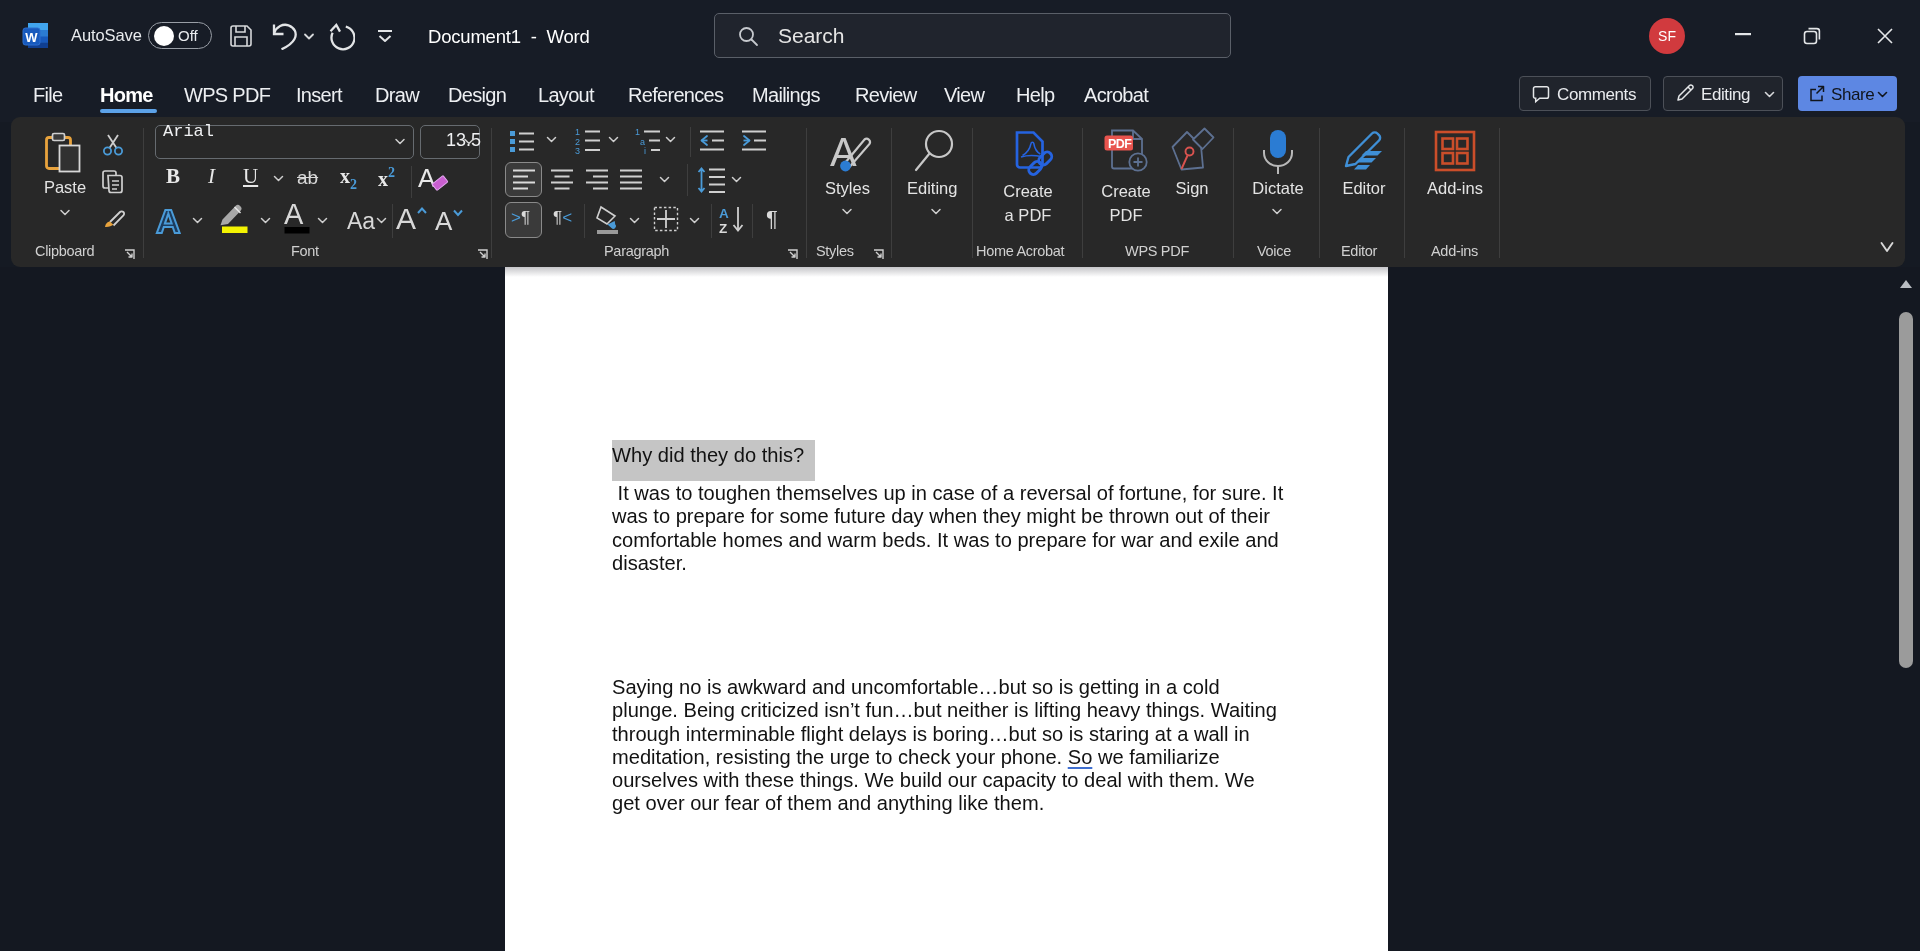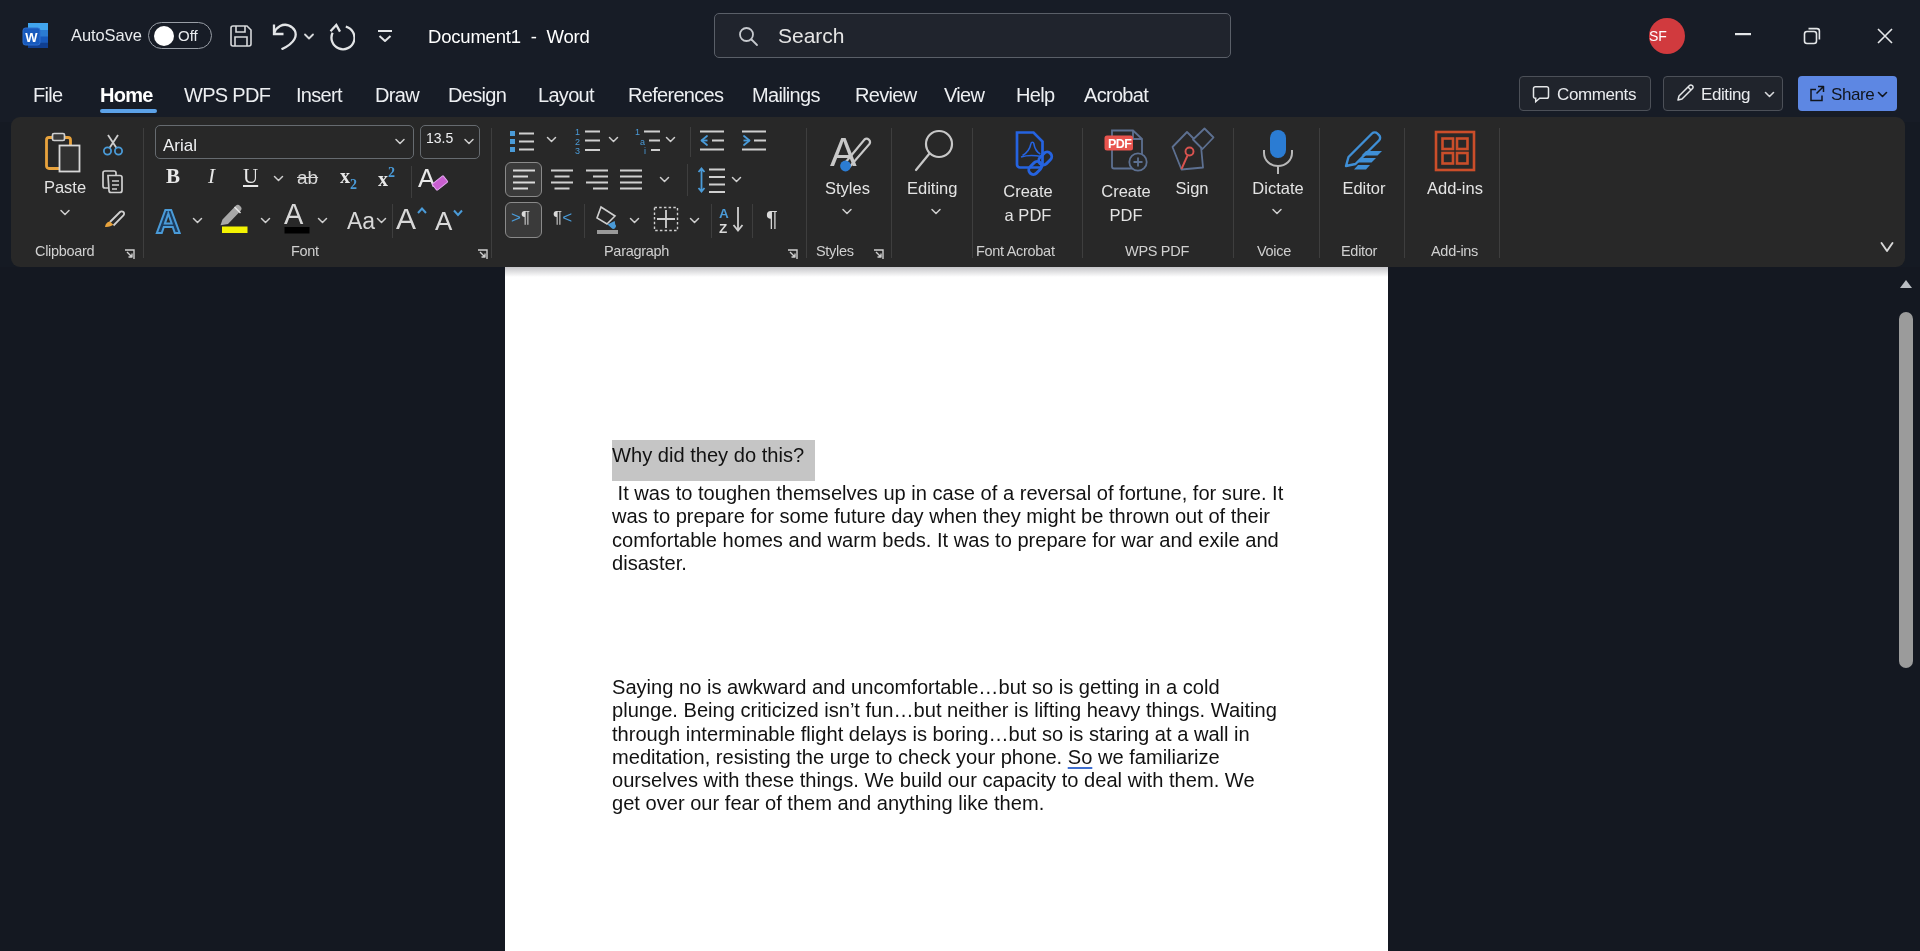--- a/index.html
+++ b/index.html
@@ -68,21 +68,21 @@
     </svg>
     <div class="abs ttxt" style="left:428px; top:25.5px; font-size:18.5px; letter-spacing:-0.2px; color:#ffffff;">Document1&nbsp; -&nbsp; Word</div>
 
     <div class="abs" style="left:714px; top:13px; width:517px; height:45px; background:#20242d; border:1px solid #5a5f68; border-radius:5px;"></div>
     <svg class="abs" style="left:737px; top:25px;" width="22" height="22" viewBox="0 0 22 22" fill="none" stroke="#c6c9ce" stroke-width="1.8">
       <circle cx="9.5" cy="9.5" r="6.5"></circle>
       <path d="M14.5 14.5 L20 20" stroke-linecap="round"></path>
     </svg>
     <div class="abs" style="left:778px; top:24px; font-size:21px; color:#e5e5e5;">Search</div>
 
-    <div class="abs" style="left:1649px; top:18px; width:36px; height:36px; border-radius:50%; background:#d13a3e; color:#fff; font-size:14px; line-height:36px;">SF</div>
+    <div class="abs" style="left:1649px; top:18px; width:36px; height:36px; border-radius:50%; background:#d13a3e; color:#fff; font-size:14px; text-align:center; line-height:36px;">SF</div>
 
     <svg class="abs" style="left:1735px; top:33px;" width="17" height="4" viewBox="0 0 17 4">
         <rect x="0" y="0" width="16" height="2.2" fill="#e4e6e8"></rect>
       </svg>
     <svg class="abs" style="left:1803px; top:27px;" width="18" height="18" viewBox="0 0 18 18" fill="none" stroke="#e4e6e8" stroke-width="1.6">
       <rect x="1.5" y="4.5" width="12" height="12" rx="2.5"></rect>
       <path d="M5.5 1.6 h8.4 a2.5 2.5 0 0 1 2.5 2.5 v8.4"></path>
     </svg>
     <svg class="abs" style="left:1876px; top:27px;" width="18" height="18" viewBox="0 0 18 18" fill="none" stroke="#e4e6e8" stroke-width="1.6">
       <path d="M2 2 L16 16 M16 2 L2 16"></path>
@@ -161,26 +161,26 @@
       <path d="M10 17.5 c-3 0.5 -4.5 2 -5 5.5 c3.8 0.3 6.5 -1 8.3 -2.2 z" fill="#e8a33d"></path>
     </svg>
     <div class="glabel" style="left:35px; top:121px;">Clipboard</div>
     <svg class="abs" style="left:122px; top:125px;" width="15" height="15" viewBox="0 0 15 15" fill="none" stroke="#cfcfcf" stroke-width="1.4">
       <path d="M3 3 h9 v9"></path>
         <path d="M5 5 l5 5 M10 6.5 v3.5 h-3.5" stroke-linejoin="round"></path>
     </svg>
     <div class="vsep" style="left:143px; top:6px; height:130px;"></div>
 
     <div class="abs" style="left:155px; top:3px; width:259px; height:34px; border:1px solid #666b70; border-radius:5px;"></div>
-    <div class="abs" style="left:163px; top:14px; color:#f0f1f3; font-size:17px;">Arial</div>
+    <div class="abs" style="left:163px; top:0; color:#f0f1f3; font-size:17px;font-family:Liberation Mono, monospace;">Arial</div>
     <svg class="abs" style="left:394px; top:16px;" width="12" height="8" viewBox="0 0 12 8" fill="none" stroke="#cfcfcf" stroke-width="1.5">
         <path d="M2 1.5 l4 4 l4-4" stroke-linecap="round" stroke-linejoin="round"></path>
       </svg>
     <div class="abs" style="left:420px; top:3px; width:60px; height:34px; border:1px solid #666b70; border-radius:5px;"></div>
-    <div class="abs" style="left:426px; top:8px; color:#f0f1f3; font-size:14px;">13.5</div>
+    <div class="abs" style="left:446px; top:8px; color:#f0f1f3; font-size:18px;">13.5</div>
     <svg class="abs" style="left:463px; top:16px;" width="12" height="8" viewBox="0 0 12 8" fill="none" stroke="#cfcfcf" stroke-width="1.5">
         <path d="M2 1.5 l4 4 l4-4" stroke-linecap="round" stroke-linejoin="round"></path>
       </svg>
 
     <div class="abs" style="left:166px; top:42px; color:#e8e8e8; font-size:21px; font-weight:bold; font-family:'Liberation Serif',serif;">B</div>
     <div class="abs" style="left:208px; top:42px; color:#e8e8e8; font-size:21px; font-style:italic; font-family:'Liberation Serif',serif;">I</div>
     <div class="abs" style="left:243px; top:42px; color:#e8e8e8; font-size:21px; text-decoration:underline; font-family:'Liberation Serif',serif;">U</div>
     <svg class="abs" style="left:273px; top:53px;" width="11" height="8" viewBox="0 0 11 8" fill="none" stroke="#cfcfcf" stroke-width="1.5">
         <path d="M1.5 1.5 l4 4 l4-4" stroke-linecap="round" stroke-linejoin="round"></path>
       </svg>
@@ -387,21 +387,21 @@
     <svg class="abs" style="left:1008px; top:7px;" width="48" height="48" viewBox="0 0 48 48" fill="none">
       <path d="M9 3.5 H25.5 L34.5 12.5 V35.5 a3 3 0 0 1 -3 3 H12 a3 3 0 0 1 -3 -3 Z" stroke="#2563e0" stroke-width="2.7"></path>
       <path d="M14.5 26.5 c4.5-2.5 7.5-7 8.5-12 c0.3-1.7 2.5-1.7 2.8 0 c0.8 5 2.8 8.5 6.5 10.5" stroke="#2563e0" stroke-width="1.5"></path>
       <path d="M13 28 c6.5-2 15-1.5 20.5-0.5" stroke="#2563e0" stroke-width="1.5"></path>
       <g stroke="#2563e0" stroke-width="2.9">
         <rect x="30" y="25" width="14.5" height="9" rx="4.5" transform="rotate(-45 37.25 29.5)"></rect>
         <rect x="20" y="34.5" width="14.5" height="9" rx="4.5" transform="rotate(-45 27.25 39)"></rect>
       </g>
     </svg>
     <div class="abs" style="left:1000px; top:57px; width:56px; text-align:center; font-size:16.5px; line-height:24px; color:#e4e4e4;">Create<br>a PDF</div>
-    <div class="glabel" style="left:976px; top:121px;">Font Acrobat</div>
+    <div class="glabel" style="left:976px; top:121px;">Home Acrobat</div>
     <div class="vsep" style="left:1082px; top:6px; height:130px;"></div>
 
     <svg class="abs" style="left:1100px; top:7px;" width="52" height="48" viewBox="0 0 52 48" fill="none">
       <path d="M12 1.5 H33 L42 10 V37.5 a2 2 0 0 1 -2 2 H14 a2 2 0 0 1 -2 -2 Z" stroke="#5d7091" stroke-width="1.8"></path>
       <path d="M33 1.5 V10 H42" stroke="#5d7091" stroke-width="1.8"></path>
       <rect x="4.5" y="6.5" width="28.5" height="15" rx="2.5" fill="#e8544e"></rect>
       <text x="8" y="18.5" font-size="12.5" font-weight="bold" fill="#ffffff" font-family="Liberation Sans" letter-spacing="-0.5">PDF</text>
       <circle cx="38" cy="33" r="8.7" fill="#282828" stroke="#5d7091" stroke-width="1.8"></circle>
       <path d="M38 28.5 v9 M33.5 33 h9" stroke="#5d7091" stroke-width="1.8"></path>
     </svg>

